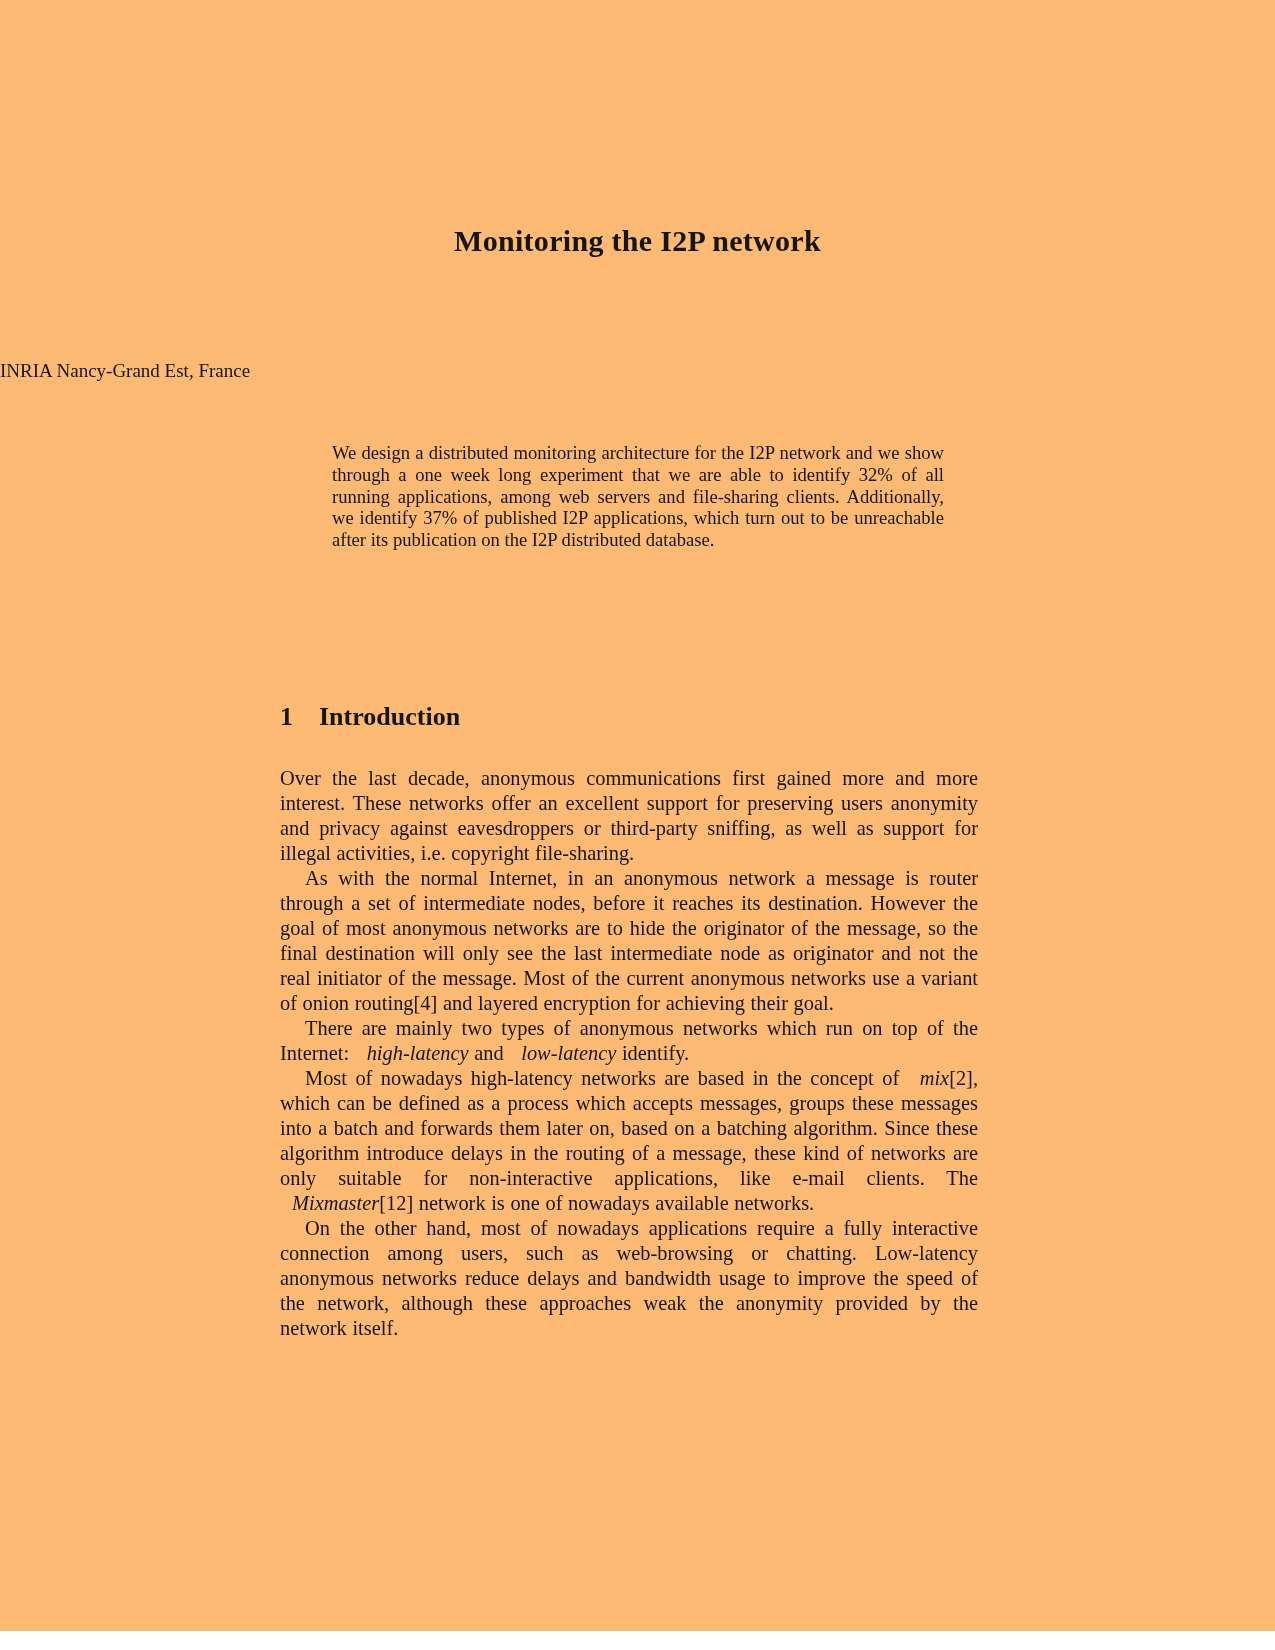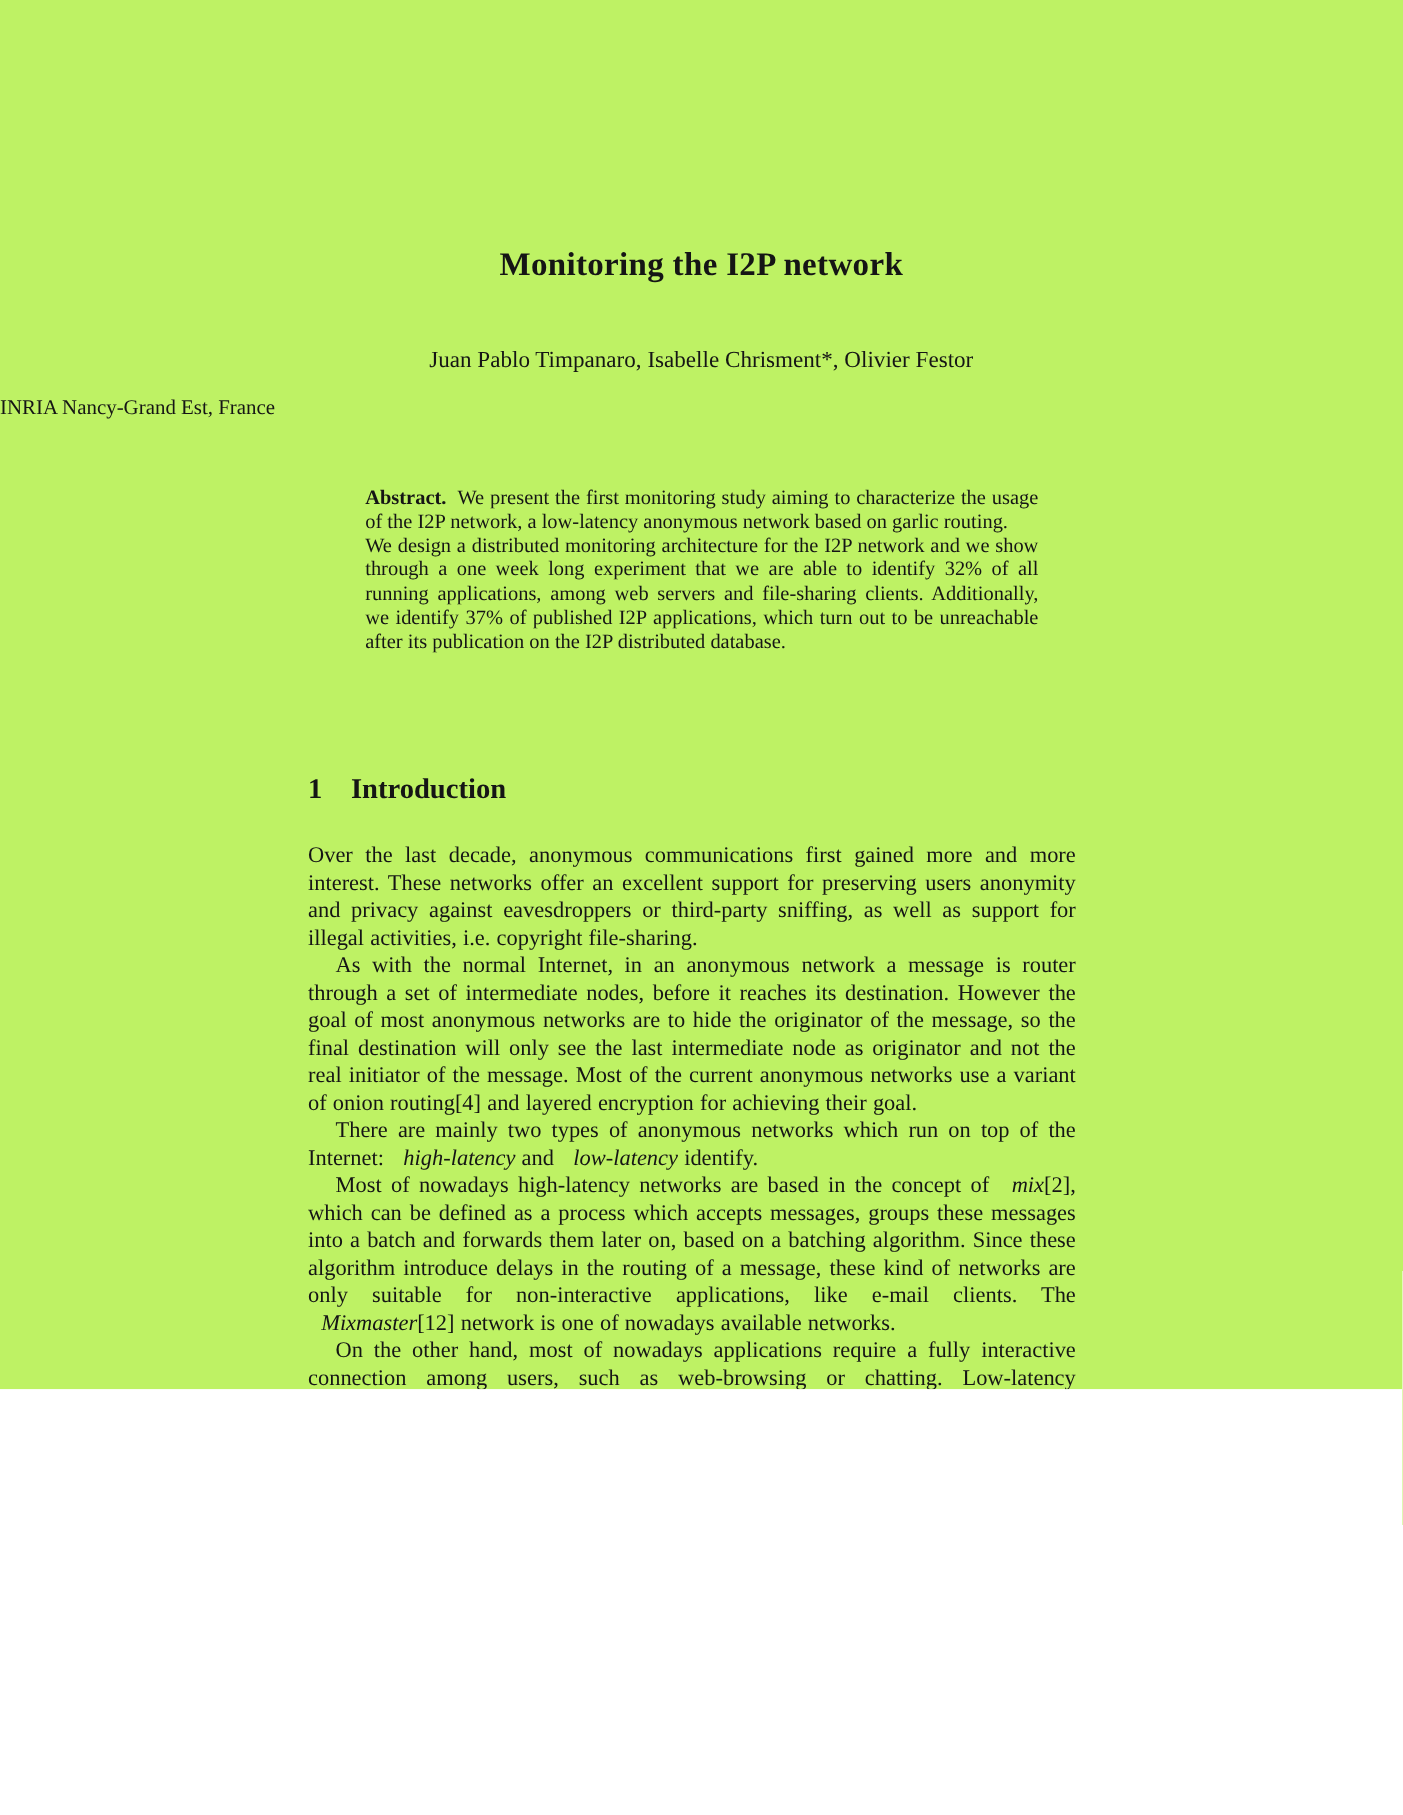--- a/index.html
+++ b/index.html
@@ -1,20 +1,20 @@
 <!DOCTYPE html>
 <html><head>
 <meta charset="utf-8">
 <style>
   html, body { margin: 0; padding: 0; background: #ffffff; }
   .page {
     position: relative;
     width: 1275px;
-    height: 1263px;
-    background: #bef264;
+    height: 1631px;
+    background: #fdba74;
     font-family: "Liberation Serif", "DejaVu Serif", serif;
     color: #151515;
     overflow: hidden;
   }
   .title {
     position: absolute;
     top: 224px; left: 0; width: 100%;
     margin: 0;
     text-align: center;
     font-size: 30px;
@@ -64,28 +64,26 @@
   .bodytext p.indent { text-indent: 25px; }
   .run-i { font-style: italic; margin-left: 12px; }
 </style>
 </head>
 <body>
 
 <div class="page">
 
   <h1 class="title">Monitoring the I2P network</h1>
 
-  <div class="authors">Juan Pablo Timpanaro, Isabelle Chrisment*, Olivier Festor</div>
 
   <div class="affils">
     <div>INRIA Nancy-Grand Est, France</div>
   </div>
 
   <div class="abstract">
-    <p><span class="abs-label">Abstract.</span><span><span>We present the first monitoring study aiming to characterize the usage of the I2P network, a low-latency anonymous network based on garlic routing.</span></span></p>
     <p><span>We design a distributed monitoring architecture for the I2P network and we show through a one week long experiment that we are able to identify 32% of all running applications, among web servers and file-sharing clients. Additionally, we identify 37% of published I2P applications, which turn out to be unreachable after its publication on the I2P distributed database.</span></p>
   </div>
 
   <h2 class="section">
     <span class="sec-num">1</span><span class="sec-title">Introduction</span>
   </h2>
 
   <div class="bodytext">
     <p class="bp"><span>Over the last decade, anonymous communications first gained more and more interest. These networks offer an excellent support for preserving users anonymity and privacy against eavesdroppers or third-party sniffing, as well as support for illegal activities, i.e. copyright file-sharing.</span></p>
     <p class="bp indent"><span>As with the normal Internet, in an anonymous network a message is router through a set of intermediate nodes, before it reaches its destination. However the goal of most anonymous networks are to hide the originator of the message, so the final destination will only see the last intermediate node as originator and not the real initiator of the message. Most of the current anonymous networks use a variant of onion routing[4] and layered encryption for achieving their goal.</span></p>

